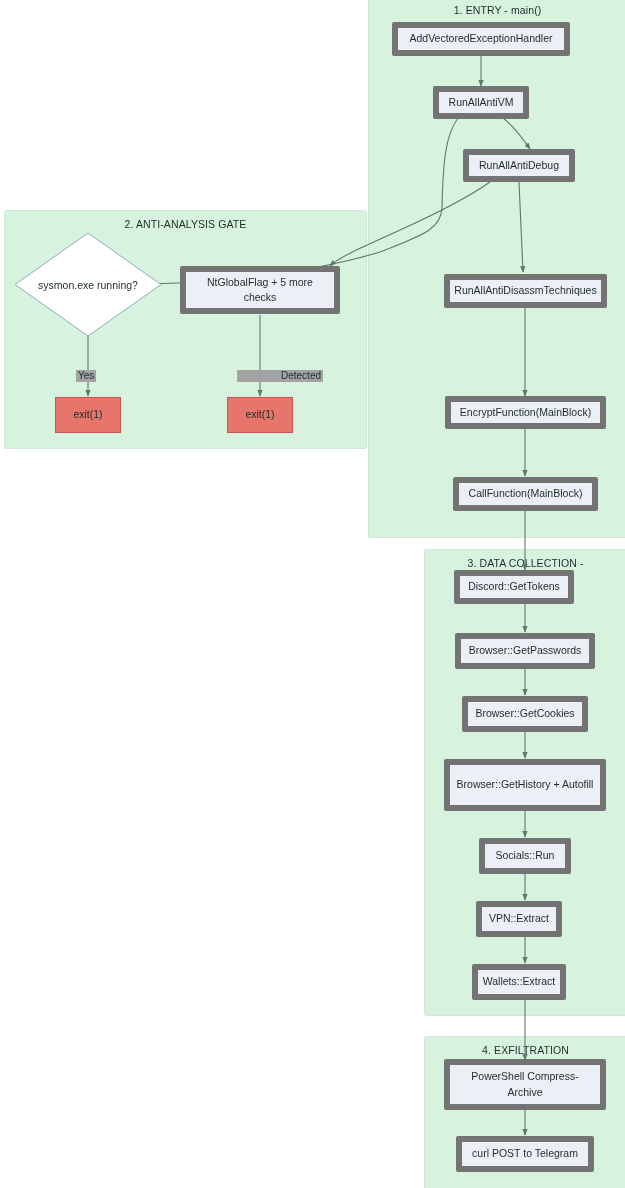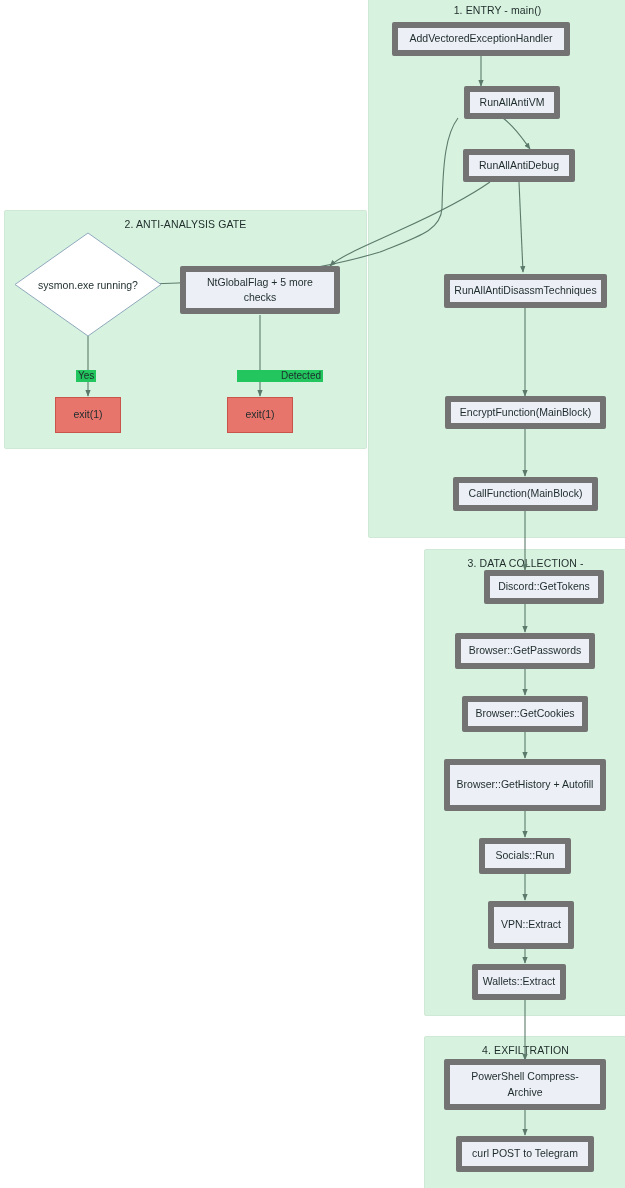--- a/index.html
+++ b/index.html
@@ -81,21 +81,21 @@
     display: flex;
     align-items: center;
     justify-content: center;
     font-size: 10.5px;
     color: #1d2b2b;
     text-align: left;
     white-space: nowrap;
   }
   .edge-label {
     position: absolute;
-    background: #22c55e;
+    background: #a3a3a3;
     font-size: 10px;
     color: #1d2b2b;
     padding: 0 2px;
     white-space: nowrap;
     line-height: 1.2;
   }
 </style>
 </head>
 <body>
 
@@ -147,21 +147,21 @@
       <path d="M 525,1000 L 525,1060"></path>
 
       <path d="M 525,1110 L 525,1135"></path>
     </g>
   </svg>
 
   <div class="node" style="left:392px; top:22px; width:178px; height:34px;">
     <span>AddVectoredExceptionHandler</span>
   </div>
 
-  <div class="node" style="left:433px; top:86px; width:96px; height:33px;margin-left:31px;">
+  <div class="node" style="left:433px; top:86px; width:96px; height:33px;">
     <span>RunAllAntiVM</span>
   </div>
 
   <div class="node" style="left:463px; top:149px; width:112px; height:33px;">
     <span>RunAllAntiDebug</span>
   </div>
 
   <div class="node" style="left:444px; top:274px; width:163px; height:34px;">
     <span>RunAllAntiDisassmTechniques</span>
   </div>
@@ -194,41 +194,41 @@
   </div>
 
   <div class="edge-label" style="left:76px; top:370px;">
     <span>Yes</span>
   </div>
 
   <div class="edge-label" style="left:237px; top:370px;padding-left:44px;">
     <span>Detected</span>
   </div>
 
-  <div class="node" style="left:484px; top:570px; width:120px; height:34px;">
+  <div class="node" style="left:454px; top:570px; width:120px; height:34px;">
     <span>Discord::GetTokens</span>
   </div>
 
   <div class="node" style="left:455px; top:633px; width:140px; height:36px;">
     <span>Browser::GetPasswords</span>
   </div>
 
   <div class="node" style="left:462px; top:696px; width:126px; height:36px;">
     <span>Browser::GetCookies</span>
   </div>
 
   <div class="node" style="left:444px; top:759px; width:162px; height:52px;">
     <span>Browser::GetHistory + Autofill</span>
   </div>
 
   <div class="node" style="left:479px; top:838px; width:92px; height:36px;">
     <span>Socials::Run</span>
   </div>
 
-  <div class="node" style="left:488px; top:901px; width:86px; height:48px;">
+  <div class="node" style="left:476px; top:901px; width:86px; height:36px;">
     <span>VPN::Extract</span>
   </div>
 
   <div class="node" style="left:472px; top:964px; width:94px; height:36px;">
     <span>Wallets::Extract</span>
   </div>
 
   <div class="node" style="left:444px; top:1059px; width:162px; height:51px;">
     <span>PowerShell Compress-Archive</span>
   </div>

